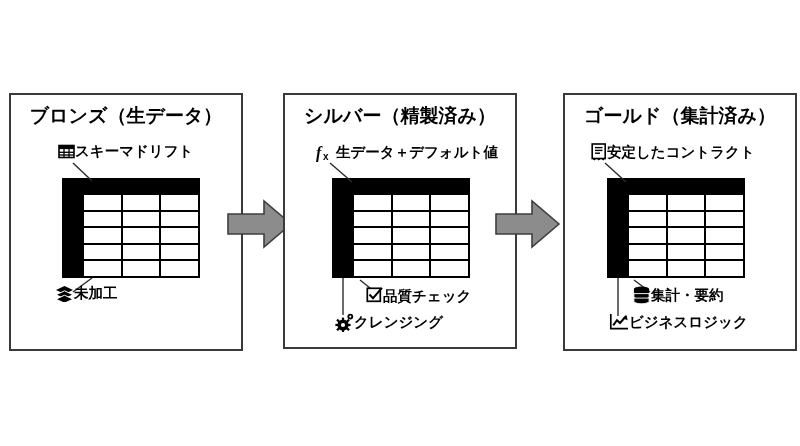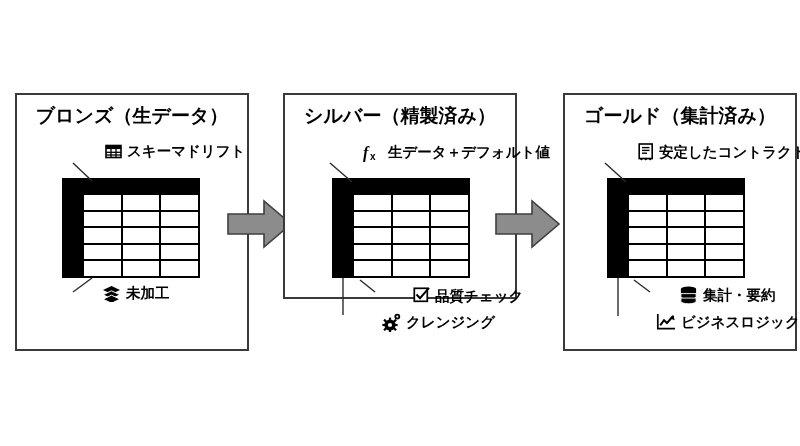--- a/index.html
+++ b/index.html
@@ -21,49 +21,47 @@
     height: 446px;
   }
 
   
   .panel {
     position: absolute;
     border: 2px solid #3a3a3a;
     background: #ffffff;
     box-sizing: border-box;
   }
-  #panel-bronze { left: 15px;  top: 93px; width: 234px; height: 258px; }
-  #panel-silver { left: 283px; top: 93px; width: 234px; height: 206px; }
+  #panel-bronze { left: 9px;  top: 93px; width: 234px; height: 258px; }
+  #panel-silver { left: 283px; top: 93px; width: 234px; height: 256px; }
   #panel-gold   { left: 551px; top: 93px; width: 234px; height: 258px; margin-left: 12px; }
 
   .panel-title {
     position: absolute;
     top: 8px;
     left: 0;
     width: 100%;
     text-align: center;
     font-size: 19px;
     font-weight: bold;
     color: #000000;
     letter-spacing: 0px;
     white-space: nowrap;
   }
 
   
   .anno {
     position: absolute;
     display: flex;
     align-items: center;
-    gap: 5px;
     font-size: 14.5px;
     font-weight: bold;
     color: #000;
     white-space: nowrap;
     line-height: 1;
-    margin-left: 47px;
   }
   .anno .ico {
     display: inline-flex;
     align-items: center;
     justify-content: center;
     flex: 0 0 auto;
   }
 
   
   .tablefig {

